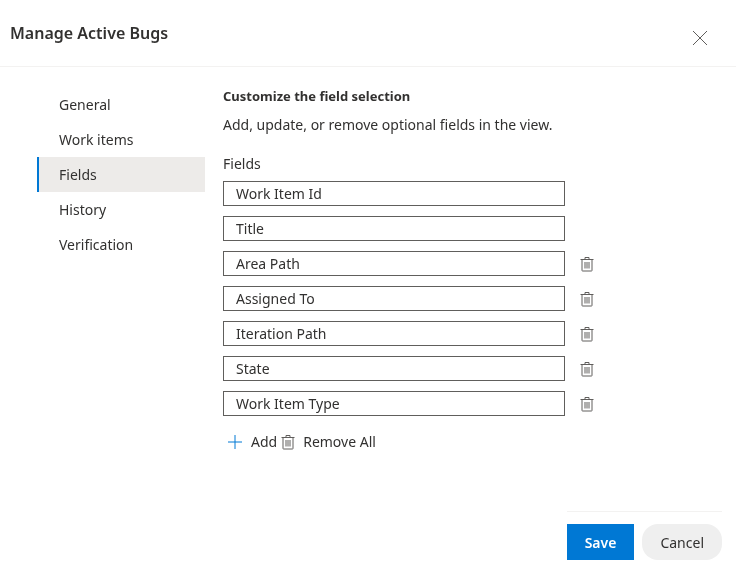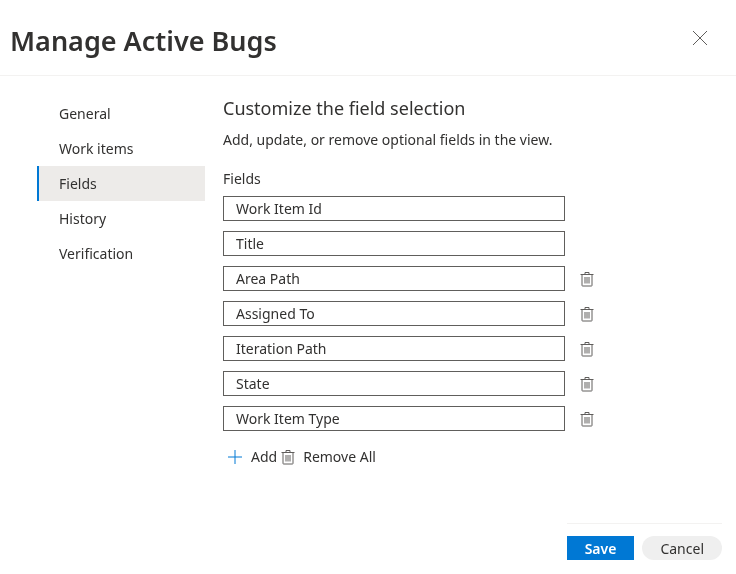--- a/index.html
+++ b/index.html
@@ -19,21 +19,21 @@
     position: relative;
   }
   .header {
     padding: 22px 24px 16px 10px;
     display: flex;
     justify-content: space-between;
     align-items: flex-start;
     border-bottom: 1px solid #f3f2f1;
   }
   .title {
-    font-size: 27px;
+    font-size: 16px;
     font-weight: 600;
     color: #323130;
     margin: 0;
   }
   .close-btn {
     width: 24px;
     height: 24px;
     cursor: pointer;
     display: flex;
     align-items: center;
@@ -68,22 +68,22 @@
     top: 0;
     bottom: 0;
     width: 2px;
     background: #0078d4;
   }
   .main {
     flex: 1;
     padding: 8px 24px 0 18px;
   }
   .section-heading {
-    font-size: 18px;
-    font-weight: 400;
+    font-size: 13px;
+    font-weight: 700;
     color: #323130;
     margin: 0 0 10px 0;
   }
   .section-sub {
     color: #323130;
     margin: 0 0 20px 0;
   }
   .fields-label {
     margin-bottom: 8px;
     color: #323130;
@@ -135,21 +135,21 @@
   .footer {
     position: absolute;
     bottom: 14px;
     right: 14px;
     display: flex;
     gap: 8px;
     border-top: 1px solid #f3f2f1;
     padding-top: 12px;
   }
   .btn {
-    height: 24px;
+    height: 36px;
     padding: 0 18px;
     border: none;
     cursor: pointer;
     font-size: 14px;
     font-family: inherit;
   }
   .btn-primary {
     background: #0078d4;
     color: #fff;
     font-weight: 600;

